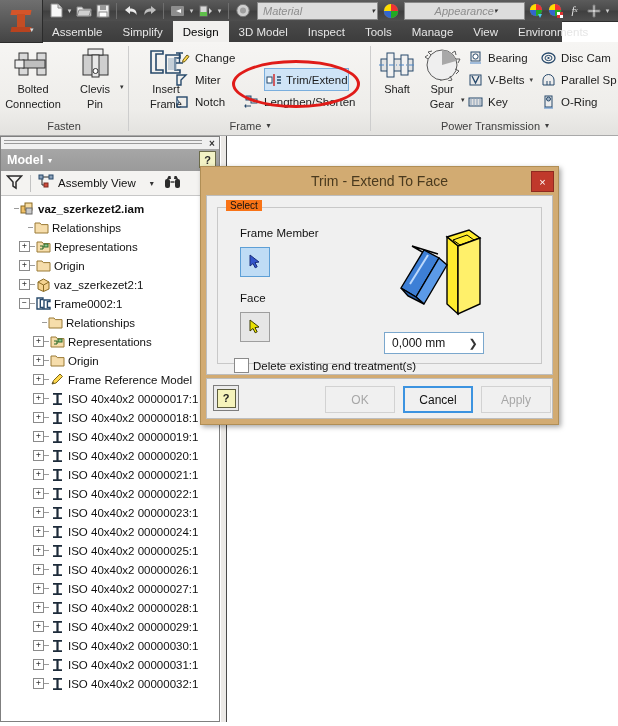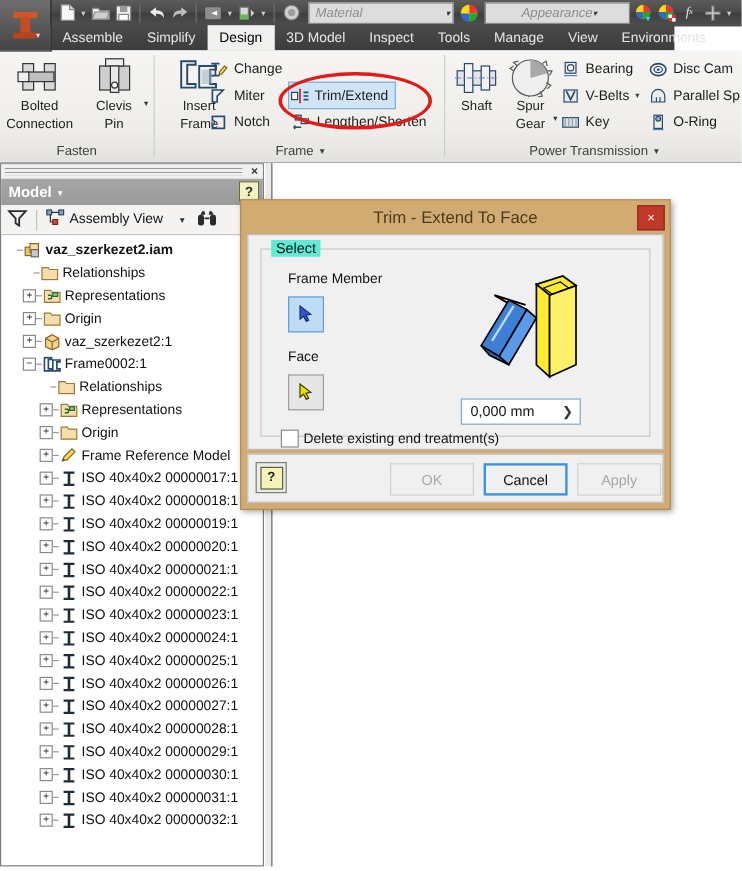--- a/index.html
+++ b/index.html
@@ -78,21 +78,21 @@
   }
   .bigbtn .ic{height:36px;display:flex;align-items:flex-end;justify-content:center;}
   .bigbtn .lbl{margin-top:2px;}
 
   .smallbtn{
     position:absolute;height:21px;display:flex;align-items:center;
     font-size:11.5px;color:#1c1c1c;white-space:nowrap;
   }
   .smallbtn .sic{width:17px;height:16px;margin-right:4px;flex:none;
     display:flex;align-items:center;justify-content:center;}
-  .smallbtn.sel{background:#cfe4f7;border:1px solid #7aaedd;padding-right:5px;}
+  .smallbtn.sel{background:#cfe4f7;border:1px solid #7aaedd;padding-right:0;margin-left:24px;}
   .ddarrow{font-size:7px;color:#444;margin-left:5px;}
 
   
   .annot{
     position:absolute;border:3px solid #e01b18;border-radius:50%;
     pointer-events:none;z-index:5;
   }
 
   
   .browser{
@@ -163,22 +163,22 @@
     display:flex;align-items:center;justify-content:center;font-size:11px;
   }
   .dlg-body{
     position:absolute;left:5px;top:28px;right:5px;bottom:49px;
     background:#f0f0f0;border:1px solid #bdbdbd;box-sizing:border-box;
   }
   .grp{
     position:absolute;left:10px;top:11px;right:10px;bottom:10px;
     border:1px solid #c8c8c8;box-sizing:border-box;
   }
-  .grp-cap{position:absolute;left:8px;top:-8px;background:#5eead4;
-    padding:0 4px;font-size:12px;color:#111;}
+  .grp-cap{position:absolute;left:8px;top:-8px;background:#f97316;
+    padding:0 4px;font-size:10px;color:#111;}
   .f-lab{position:absolute;font-size:11.5px;color:#111;}
   .selbtn{
     position:absolute;width:30px;height:30px;box-sizing:border-box;
     display:flex;align-items:center;justify-content:center;
   }
   .selbtn.on{background:#bfdcf5;border:1px solid #5d9fd6;}
   .selbtn.off{background:#e6e6e6;border:1px solid #9e9e9e;}
   .numfield{
     position:absolute;height:22px;background:#fff;border:1px solid #7aa7cd;
     box-sizing:border-box;display:flex;align-items:center;font-size:12px;color:#111;

